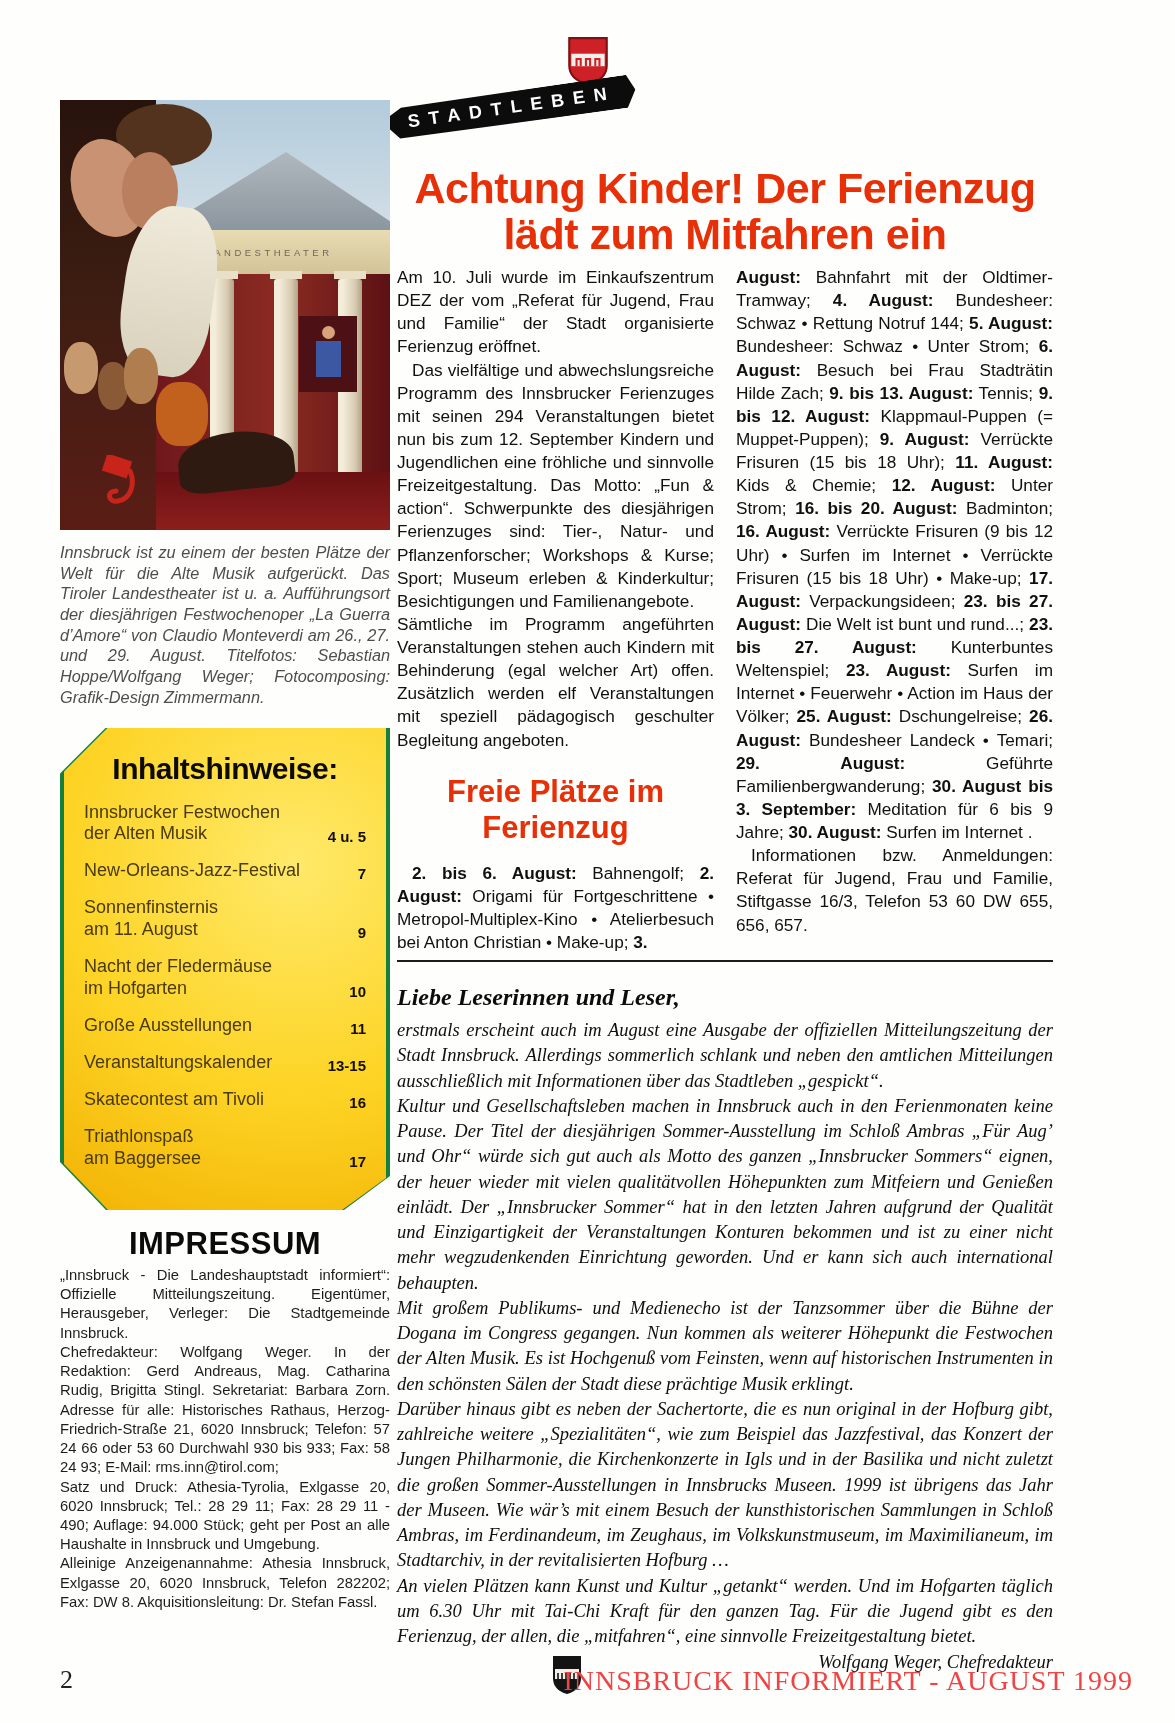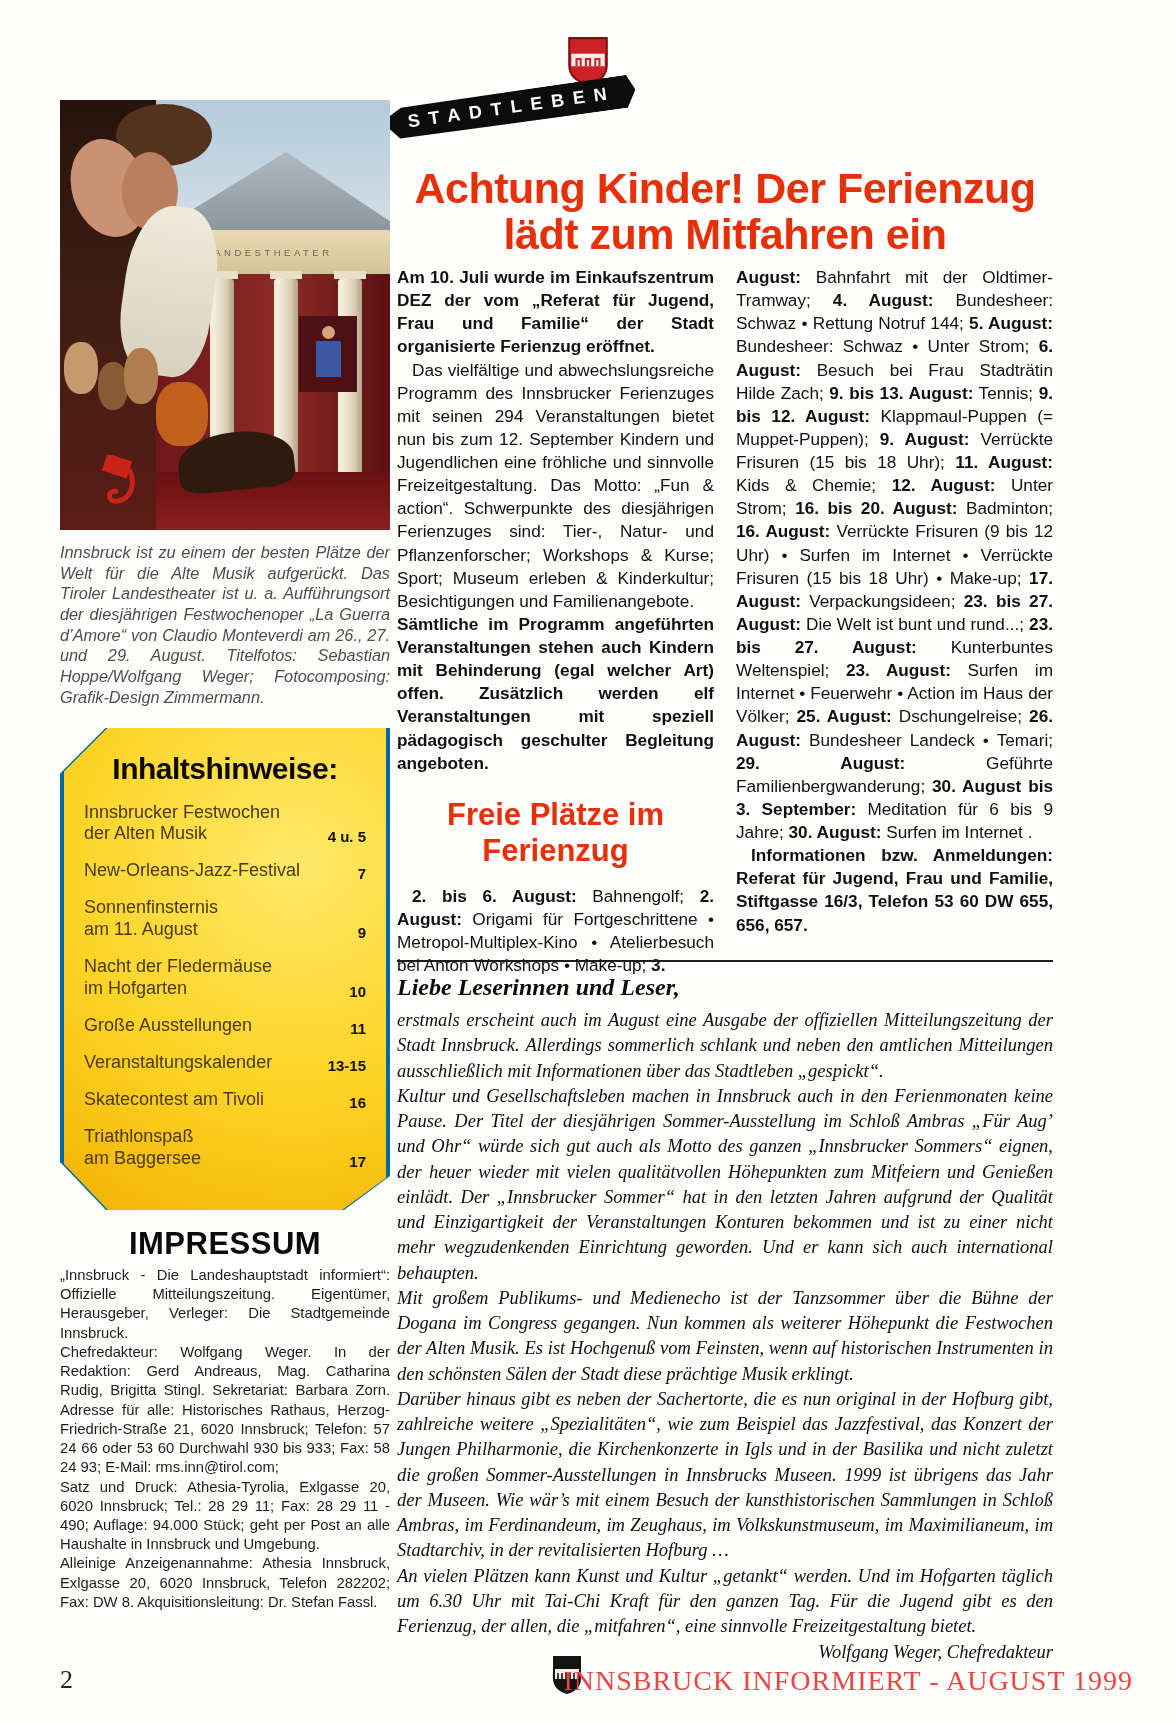--- a/index.html
+++ b/index.html
@@ -17,28 +17,28 @@
                   clip-path:polygon(1% 25%,6% 4%,97% 0,100% 48%,96% 100%,4% 96%,0 60%);}
 
   
   .headline{position:absolute;left:397px;top:165px;width:656px;text-align:center;
             color:#e73008;font-weight:bold;font-size:43px;line-height:1.08;letter-spacing:-0.5px;}
 
   
   .article-cols{position:absolute;left:397px;top:266px;width:656px;display:flex;gap:22px;}
   .article-col{width:317px;}
   .article-col p{margin:0;font-size:17.2px;line-height:1.345;text-align:justify;color:#101010;}
-  .bold{font-weight:bold;}
+  .bold{font-weight:normal;}
   .indent{text-indent:15px;}
   .b{font-weight:bold;}
   .subhead{color:#e73008;font-weight:bold;font-size:31px;text-align:center;margin:22px 0 16px;}
 
   
   .letter{position:absolute;left:397px;top:960px;width:656px;border-top:2px solid #1c1c1c;
-          padding-top:10px;font-family:"Liberation Serif",serif;font-style:italic;}
+          padding-top:20px;font-family:"Liberation Serif",serif;font-style:italic;}
   .letter-salutation{font-size:24px;font-weight:bold;margin:2px 0 7px;color:#0c0c0c;}
   .letter p{margin:0;font-size:18.5px;line-height:1.365;text-align:justify;color:#0f0f0f;}
   .signature{text-align:right;font-size:18.5px;margin-top:3px;color:#0f0f0f;}
 
   
   .left-col{position:absolute;left:60px;top:100px;width:330px;}
 
   .photo{position:relative;width:330px;height:430px;overflow:hidden;background:#5e1114;}
   .ph{position:absolute;}
   .ph-sky{left:0;top:0;width:100%;height:215px;background:linear-gradient(#b3cbdc,#d4e0e7 65%,#e6eaec);}
@@ -65,21 +65,21 @@
   .ph-statue2{left:38px;top:262px;width:30px;height:48px;border-radius:45%;background:#8a5a36;}
   .ph-statue3{left:64px;top:248px;width:34px;height:56px;border-radius:45%;background:#b07d4e;}
   .ph-statue4{left:96px;top:282px;width:52px;height:64px;border-radius:42%;background:#c2611d;}
   .ph-kneel{left:118px;top:332px;width:116px;height:58px;border-radius:50% 50% 22% 22%;
             background:#2e1a10;transform:rotate(-6deg);}
   .ph-squiggle{left:40px;top:355px;width:46px;height:62px;}
 
   .caption{margin-top:12px;font-style:italic;color:#4d4d4d;font-size:16.3px;line-height:1.27;text-align:justify;}
 
   
-  .toc-outer{margin-top:20px;background:#0369a1;
+  .toc-outer{margin-top:20px;background:#15803d;
      clip-path:polygon(46px 0,100% 0,100% calc(100% - 34px),calc(100% - 46px) 100%,46px 100%,0 calc(100% - 48px),0 46px);}
   .toc-inner{margin:4px;padding-bottom:18px;
      background:radial-gradient(circle at 72% 28%, #ffe96a 0%, #fdd425 55%, #f2b203 100%);
      clip-path:polygon(44px 0,100% 0,100% calc(100% - 32px),calc(100% - 44px) 100%,44px 100%,0 calc(100% - 46px),0 44px);}
   .toc-title{text-align:center;font-size:30px;font-weight:bold;color:#0d0a00;padding:24px 0 16px;letter-spacing:-0.5px;}
   .toc-item{display:flex;justify-content:space-between;align-items:flex-end;gap:24px;
             padding:0 20px 0 20px;margin-bottom:15px;}
   .toc-label{font-size:18px;color:#4a3a10;line-height:1.22;white-space:pre-line;}
   .toc-pages{font-size:15px;font-weight:bold;color:#140e00;}
 
@@ -119,21 +119,21 @@
     <div>Achtung Kinder! Der Ferienzug</div>
     <div>lädt zum Mitfahren ein</div>
   </div>
 
   <div class="article-cols">
     <div class="article-col">
       <p class="bold">Am 10. Juli wurde im Einkaufszentrum DEZ der vom „Referat für Jugend, Frau und Familie“ der Stadt organisierte Ferienzug eröffnet.</p>
       <p class="indent">Das vielfältige und abwechslungsreiche Programm des Innsbrucker Ferienzuges mit seinen 294 Veranstaltungen bietet nun bis zum 12. September Kindern und Jugendlichen eine fröhliche und sinnvolle Freizeitgestaltung. Das Motto: „Fun &amp; action“. Schwerpunkte des diesjährigen Ferienzuges sind: Tier-, Natur- und Pflanzenforscher; Workshops &amp; Kurse; Sport; Museum erleben &amp; Kinderkultur; Besichtigungen und Familienangebote.</p>
       <p class="bold">Sämtliche im Programm angeführten Veranstaltungen stehen auch Kindern mit Behinderung (egal welcher Art) offen. Zusätzlich werden elf Veranstaltungen mit speziell pädagogisch geschulter Begleitung angeboten.</p>
       <div class="subhead">Freie Plätze im Ferienzug</div>
-      <p class="indent"><span class="b">2. bis 6. August:</span><span> Bahnengolf; </span><span class="b">2. August:</span><span> Origami für Fortgeschrittene • Metropol-Multiplex-Kino • Atelierbesuch bei Anton Workshops • Make-up; </span><span class="b">3.</span></p>
+      <p class="indent"><span class="b">2. bis 6. August:</span><span> Bahnengolf; </span><span class="b">2. August:</span><span> Origami für Fortgeschrittene • Metropol-Multiplex-Kino • Atelierbesuch bei Anton Christian • Make-up; </span><span class="b">3.</span></p>
     </div>
     <div class="article-col">
       <p><span class="b">August:</span><span> Bahnfahrt mit der Oldtimer-Tramway; </span><span class="b">4. August:</span><span> Bundesheer: Schwaz • Rettung Notruf 144; </span><span class="b">5. August:</span><span> Bundesheer: Schwaz • Unter Strom; </span><span class="b">6. August:</span><span> Besuch bei Frau Stadträtin Hilde Zach; </span><span class="b">9. bis 13. August:</span><span> Tennis; </span><span class="b">9. bis 12. August:</span><span> Klappmaul-Puppen (= Muppet-Puppen); </span><span class="b">9. August:</span><span> Verrückte Frisuren (15 bis 18 Uhr); </span><span class="b">11. August:</span><span> Kids &amp; Chemie; </span><span class="b">12. August:</span><span> Unter Strom; </span><span class="b">16. bis 20. August:</span><span> Badminton; </span><span class="b">16. August:</span><span> Verrückte Frisuren (9 bis 12 Uhr) • Surfen im Internet • Verrückte Frisuren (15 bis 18 Uhr) • Make-up; </span><span class="b">17. August:</span><span> Verpackungsideen; </span><span class="b">23. bis 27. August:</span><span> Die Welt ist bunt und rund...; </span><span class="b">23. bis 27. August:</span><span> Kunterbuntes Weltenspiel; </span><span class="b">23. August:</span><span> Surfen im Internet • Feuerwehr • Action im Haus der Völker; </span><span class="b">25. August:</span><span> Dschungelreise; </span><span class="b">26. August:</span><span> Bundesheer Landeck • Temari; </span><span class="b">29. August:</span><span> Geführte Familienbergwanderung; </span><span class="b">30. August bis 3. September:</span><span> Meditation für 6 bis 9 Jahre; </span><span class="b">30. August:</span><span> Surfen im Internet .</span></p>
       <p class="bold indent">Informationen bzw. Anmeldungen: Referat für Jugend, Frau und Familie, Stiftgasse 16/3, Telefon 53 60 DW 655, 656, 657.</p>
     </div>
   </div>
 
   <div class="letter">
     <div class="letter-salutation">Liebe Leserinnen und Leser,</div>
     <p>erstmals erscheint auch im August eine Ausgabe der offiziellen Mitteilungszeitung der Stadt Innsbruck. Allerdings sommerlich schlank und neben den amtlichen Mitteilungen ausschließlich mit Informationen über das Stadtleben „gespickt“.</p>

